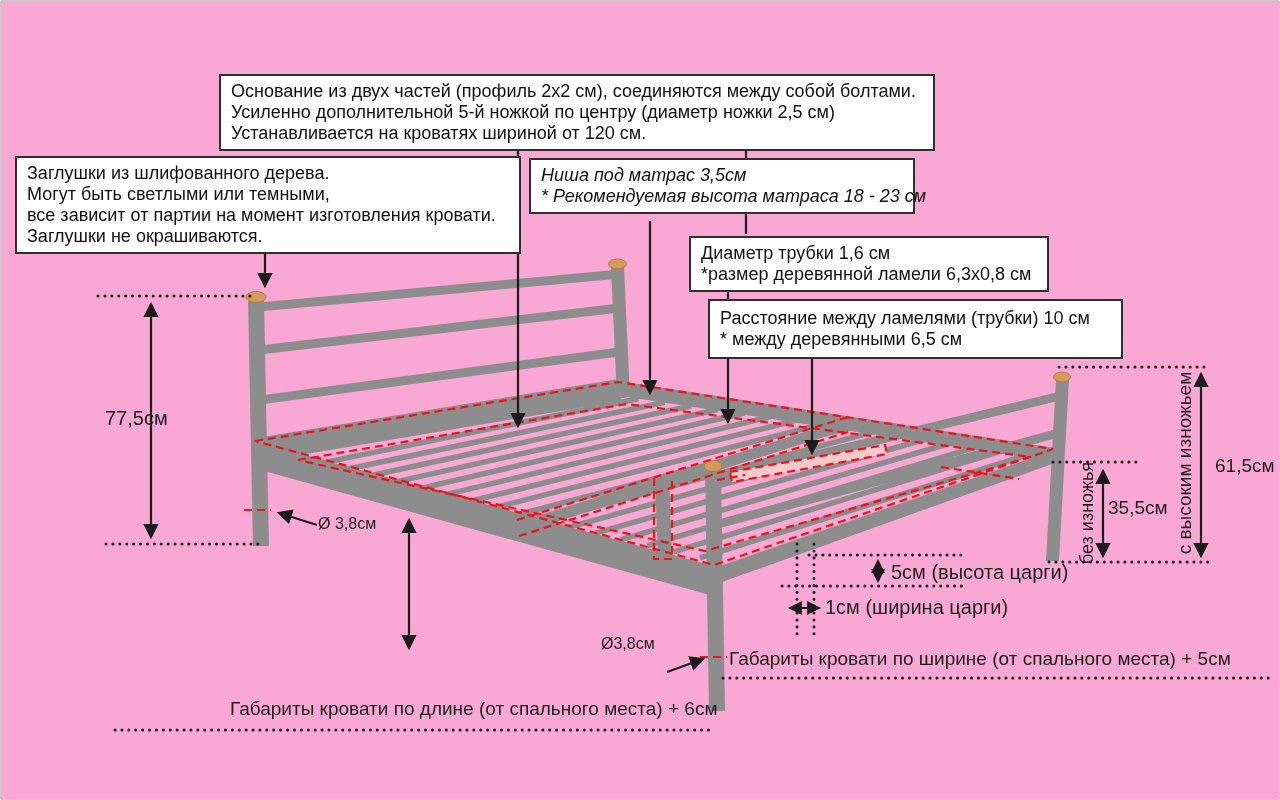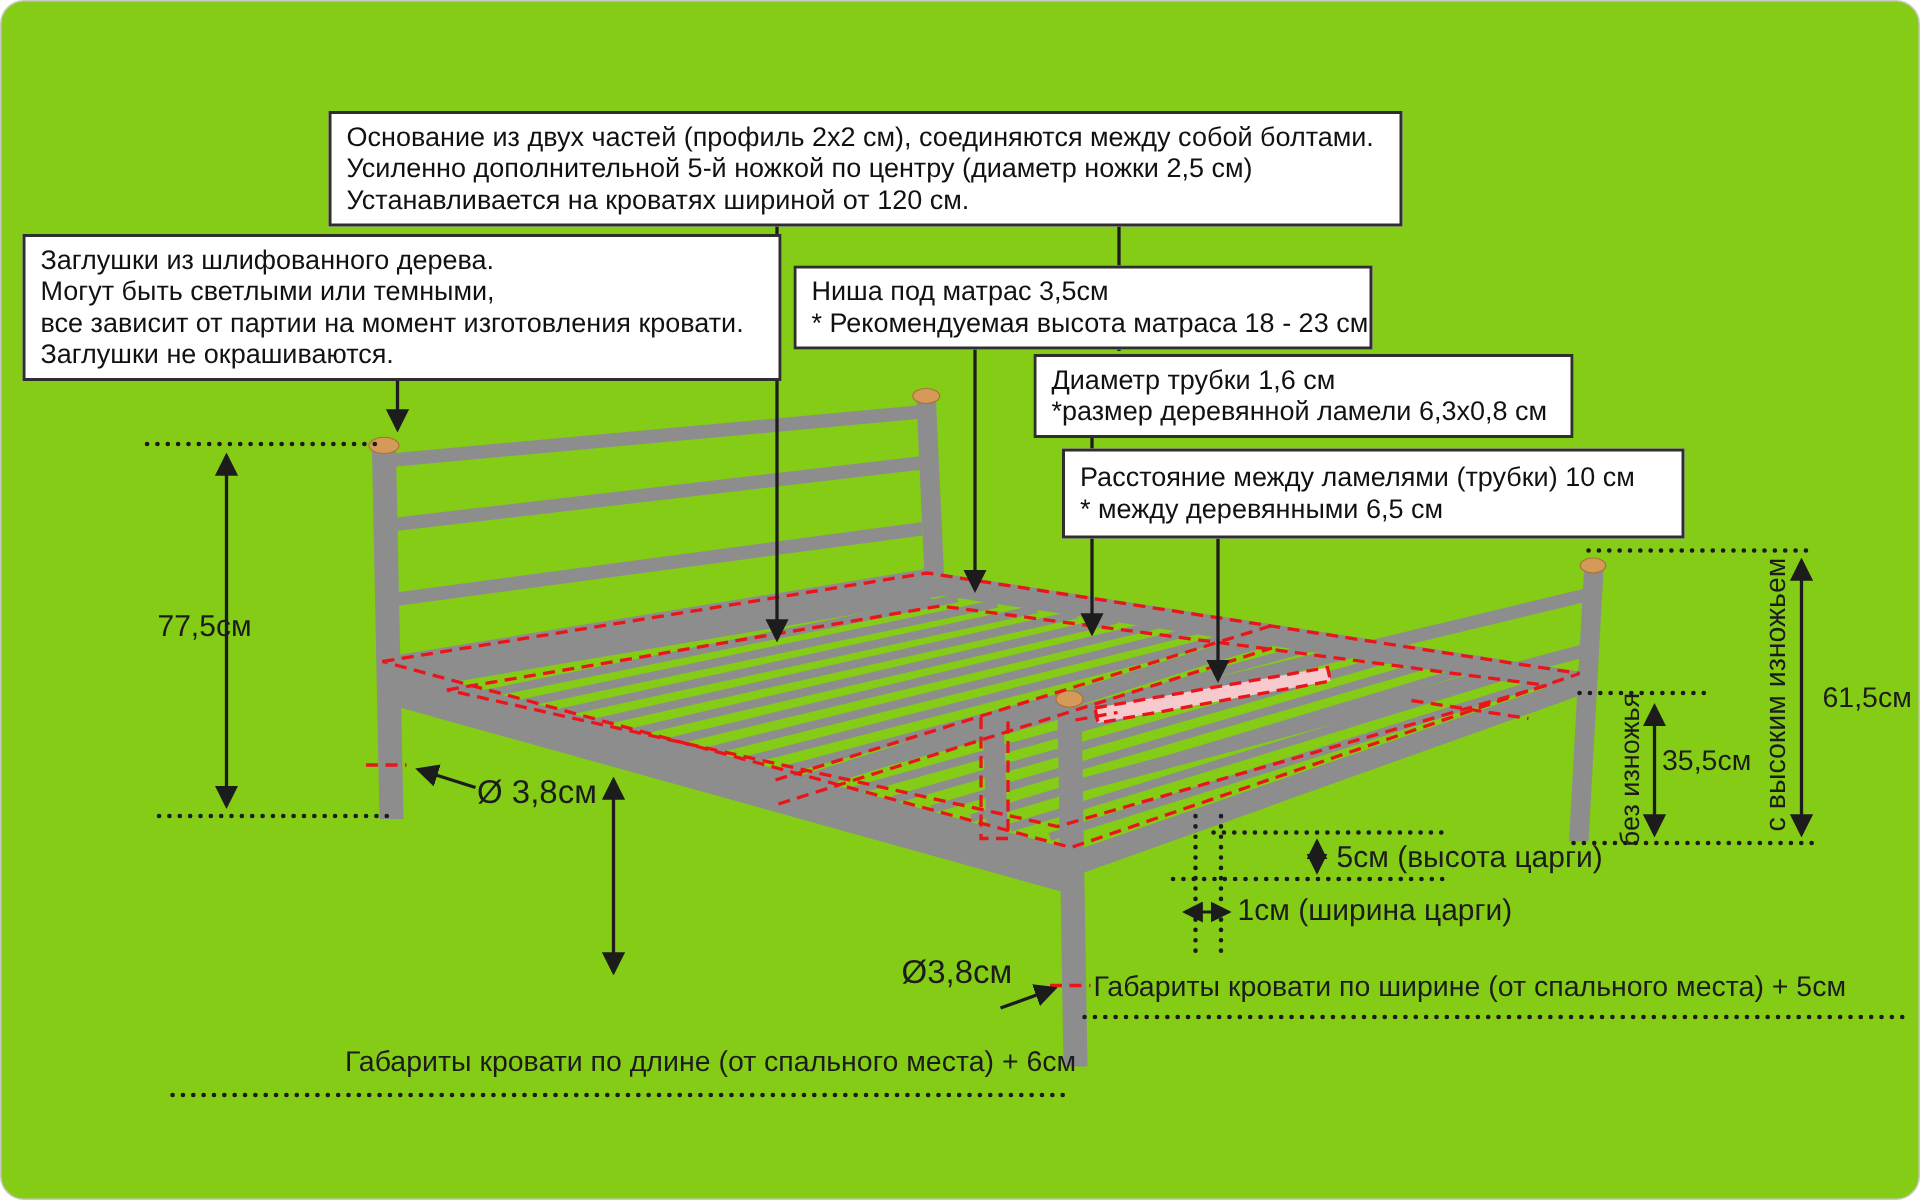--- a/index.html
+++ b/index.html
@@ -1,29 +1,29 @@
 <!DOCTYPE html>
 <html><head>
 <meta charset="utf-8">
 <style>
   html,body{margin:0;padding:0;background:#fff;}
   #stage{
-    position:relative;width:1278px;height:798px;background:#84cc16;
-    border:1px solid #c9c9c9;border-radius:16px;overflow:hidden;
+    position:relative;width:1278px;height:798px;background:#f9a8d4;
+    border:1px solid #c9c9c9;border-radius:2px;overflow:hidden;
     font-family:"Liberation Sans", sans-serif;color:#1c1c1c;
   }
   #drawing{position:absolute;left:0;top:0;}
   .box{
     position:absolute;background:#ffffff;border:2px solid #2e2e2e;
     padding:5px 9px 5px 10px;font-size:18px;line-height:21px;color:#111;
     white-space:nowrap;z-index:5;
   }
   .lbl{position:absolute;font-size:20px;color:#1c1c1c;white-space:nowrap;z-index:6;}
   .lbl.small{font-size:19px;}
-  .lbl.big{font-size:22px;}
+  .lbl.big{font-size:16px;}
   .rot{transform:translate(-50%,-50%) rotate(-90deg);transform-origin:center;}
   .floorblock{line-height:22px;}
 </style>
 </head>
 <body>
 
 <div id="stage">
 
   <svg id="drawing" width="1278" height="798" viewBox="0 0 1278 798">
     <defs>
@@ -145,21 +145,21 @@
     <div>Устанавливается на кроватях шириной от 120 см.</div>
   </div>
 
   <div class="box" style="left:14px;top:155px;width:483px;">
     <div>Заглушки из шлифованного дерева.</div>
     <div>Могут быть светлыми или темными,</div>
     <div>все зависит от партии на момент изготовления кровати.</div>
     <div>Заглушки не окрашиваются.</div>
   </div>
 
-  <div class="box" style="left:528px;top:176px;width:363px;">
+  <div class="box" style="left:528px;top:157px;width:363px;font-style:italic;">
     <div>Ниша под матрас 3,5см</div>
     <div>* Рекомендуемая высота матраса 18 - 23 см</div>
   </div>
 
   <div class="box" style="left:688px;top:235px;width:337px;">
     <div>Диаметр трубки 1,6 см</div>
     <div>*размер деревянной ламели 6,3х0,8 см</div>
   </div>
 
   <div class="box" style="left:707px;top:298px;width:392px;padding-top:7px;padding-bottom:7px;">

